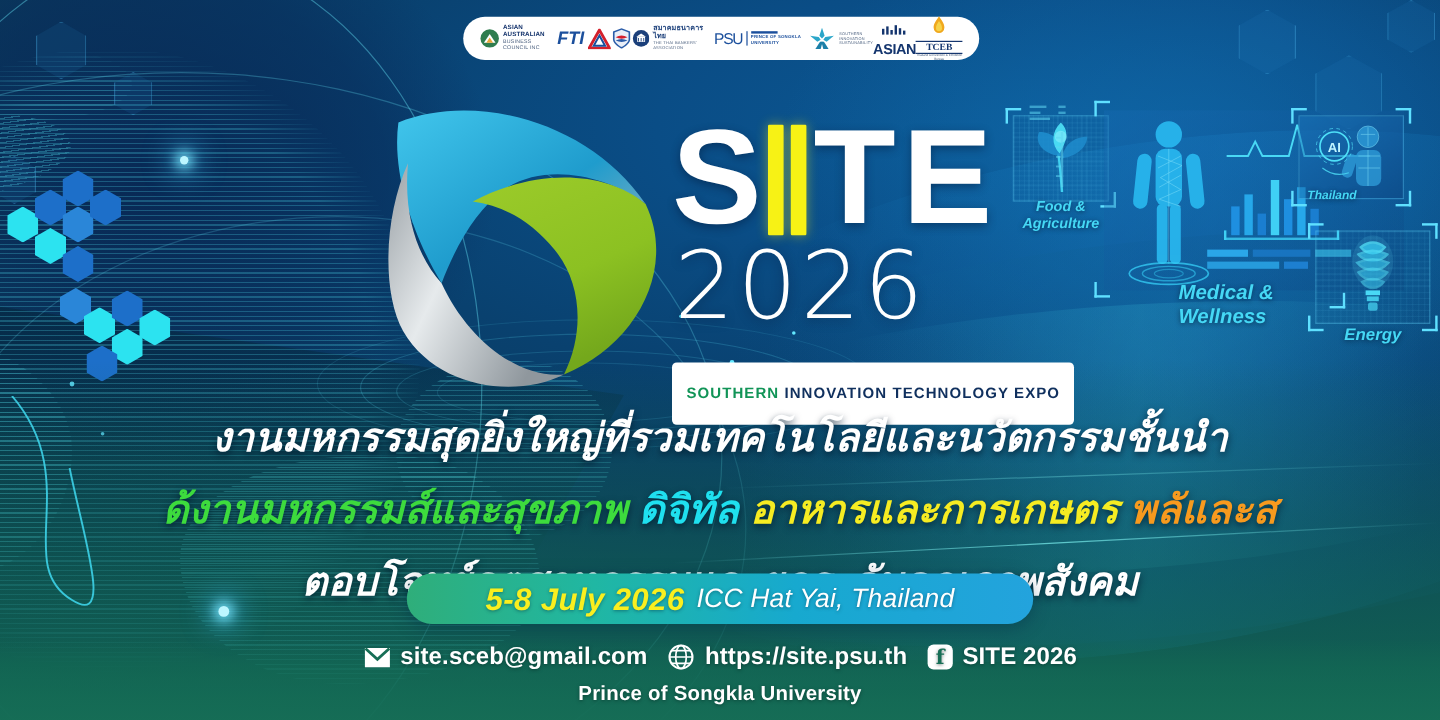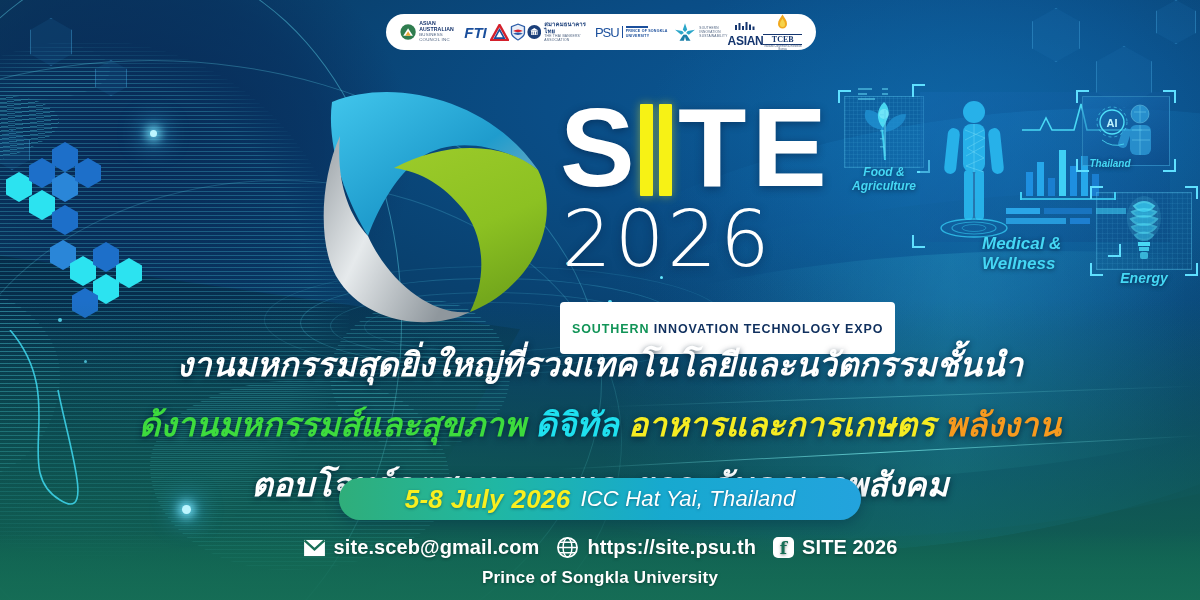--- a/index.html
+++ b/index.html
@@ -486,21 +486,21 @@
       <rect x="24" y="62" width="6" height="1.5"></rect>
     </g>
   </svg>
 
   <div class="headlines">
     <div class="hl hl1">งานมหกรรมสุดยิ่งใหญ่ที่รวมเทคโนโลยีและนวัตกรรมชั้นนำ</div>
     <div class="hl hl2">
       <span class="seg-green">ด้งานมหกรรมส์และสุขภาพ</span>
       <span class="seg-cyan">ดิจิทัล</span>
       <span class="seg-yellow">อาหารและการเกษตร</span>
-      <span class="seg-orange">พลังงาน</span>
+      <span class="seg-orange">พลัและส</span>
     </div>
     <div class="hl hl3">ตอบโจทย์อุตสาหกรรมและยกระดับคุณภาพสังคม</div>
   </div>
 
   <div class="datepill">
     <span class="dp-date">5-8 July 2026</span>
     <span class="dp-venue">ICC Hat Yai, Thailand</span>
   </div>
 
   <div class="footer"></div>

